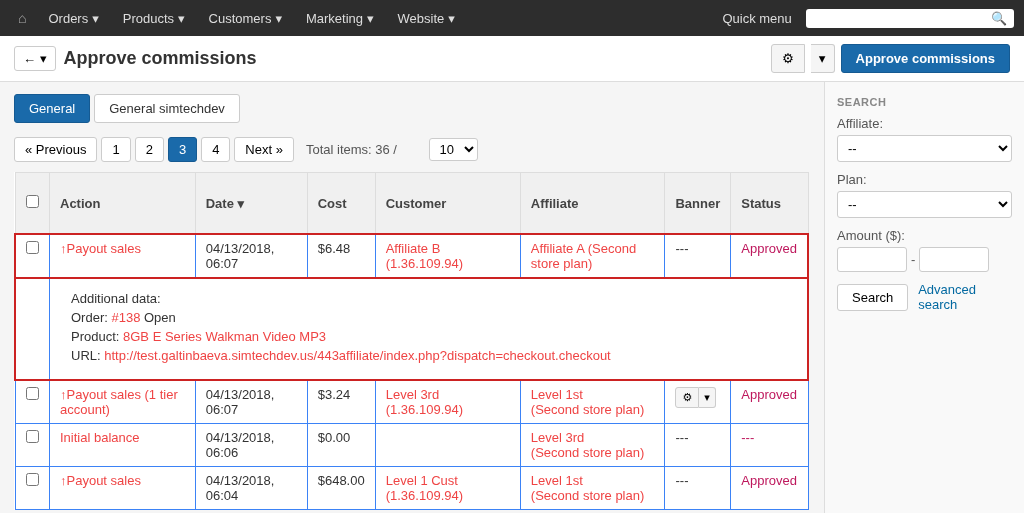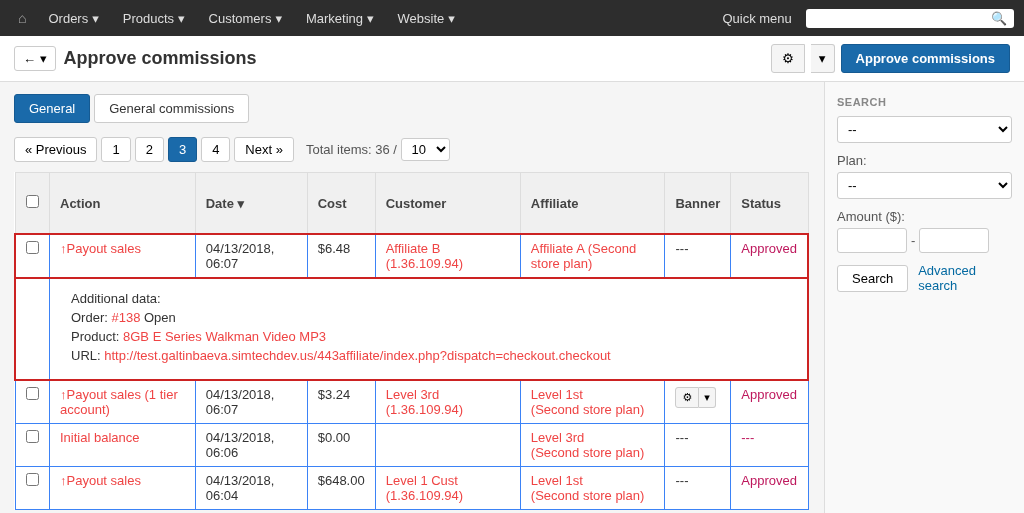--- a/index.html
+++ b/index.html
@@ -127,20 +127,21 @@
     }
     .page-btn.active-page { background: #1a6aaa; color: #fff; border-color: #155a92; }
     .page-info { font-size: 13px; color: #555; margin-left: 8px; }
     .dropdown-10 {
       background: #fff;
       border: 1px solid #ccc;
       border-radius: 3px;
       padding: 2px 6px;
       cursor: pointer;
       font-size: 13px;
+      margin-left: 28px;
     }
 
     
     .data-table {
       width: 100%;
       border-collapse: collapse;
       background: #fff;
       font-size: 13px;
     }
     .data-table th {
@@ -272,21 +273,21 @@
 </div>
 
 <div class="content-wrap">
   <div class="main-area">
 
     <div class="tabs">
       <button class="tab-btn active">
         <span>General</span>
       </button>
       <button class="tab-btn inactive">
-        <span>General commissions</span>
+        <span>General simtechdev</span>
       </button>
     </div>
 
     <div class="pagination-row">
       <button class="page-btn">
         <span>« Previous</span>
       </button>
       <button class="page-btn">
         <span>1</span>
       </button>
@@ -380,20 +381,21 @@
         <td><a class="link-blue">Level 1st</a><br><a class="link-blue">(Second store plan)</a></td>
         <td>---</td>
         <td class="status-approved">Approved</td>
       </tr>
         </tbody>
     </table>
   </div>
 
   <div class="sidebar">
     <div class="sidebar-section-title">SEARCH</div>
+    <div class="sidebar-label">Affiliate:</div>
     <select class="sidebar-select">
       <option>--</option>
     </select>
     <div class="sidebar-label">Plan:</div>
     <select class="sidebar-select">
       <option>--</option>
     </select>
     <div class="sidebar-label">Amount ($):</div>
     <div class="amount-row">
       <input type="text" class="" style="width: 70px; border: 1px solid rgb(204, 204, 204); border-radius: 3px; padding: 4px 6px; font-size: 13px;">

